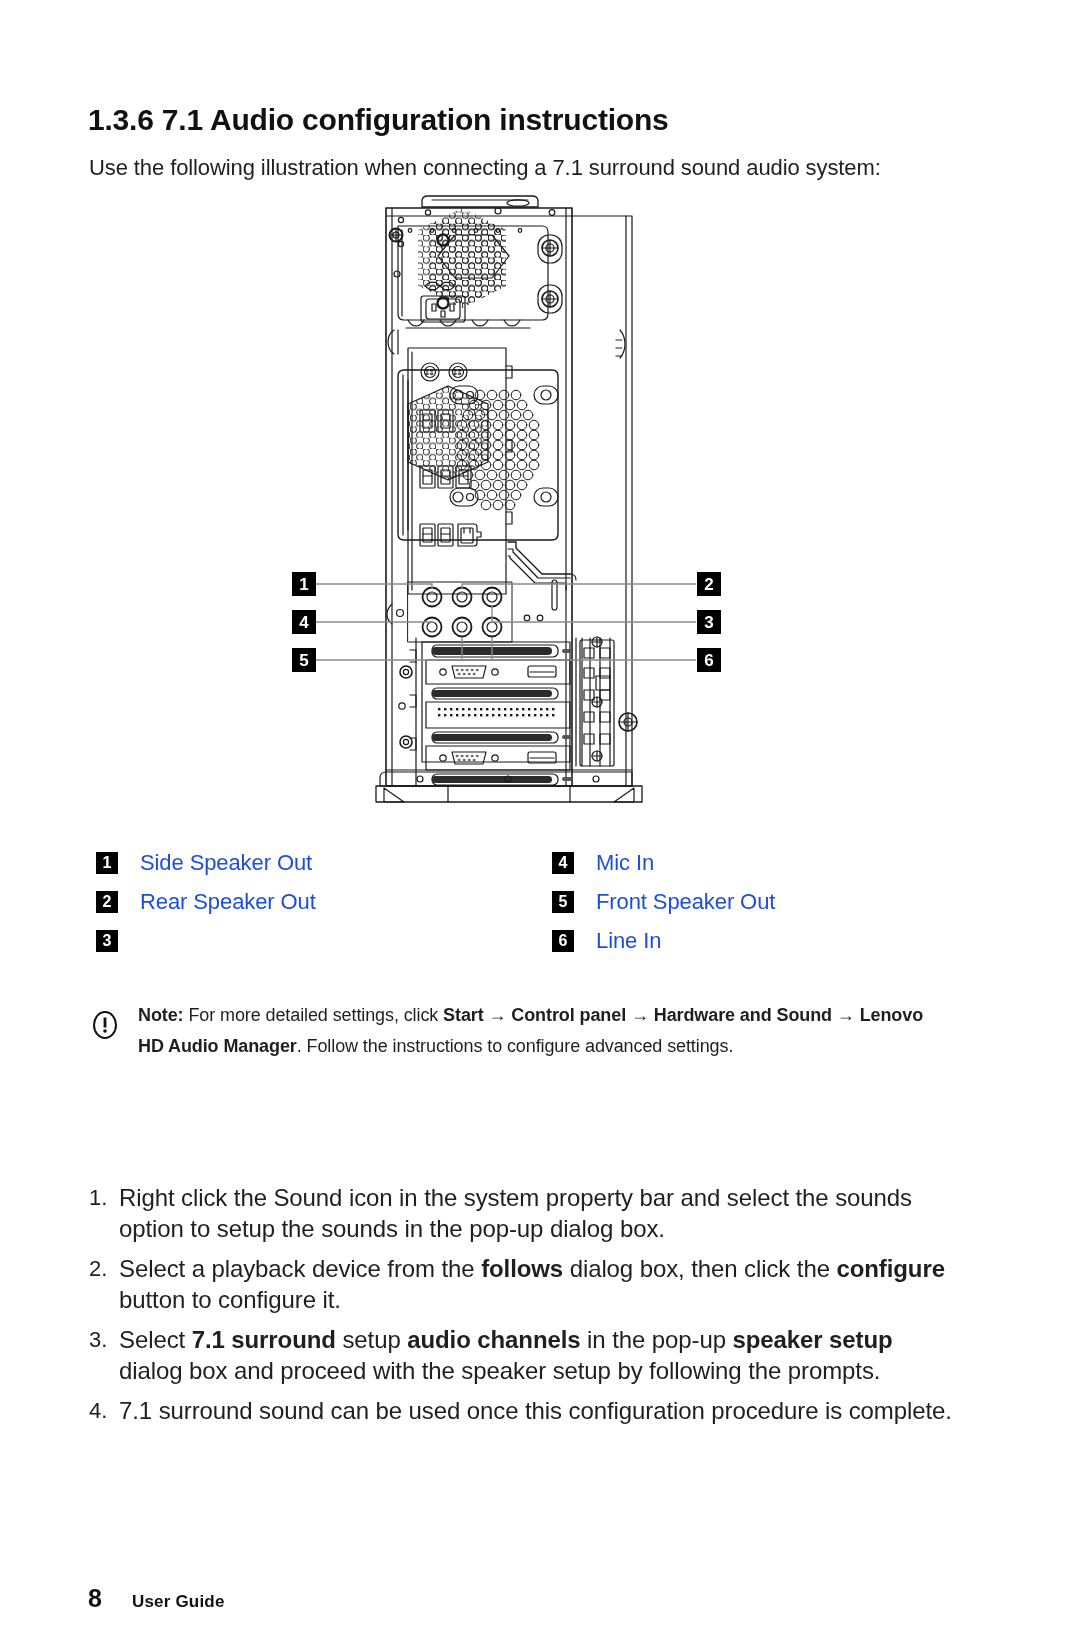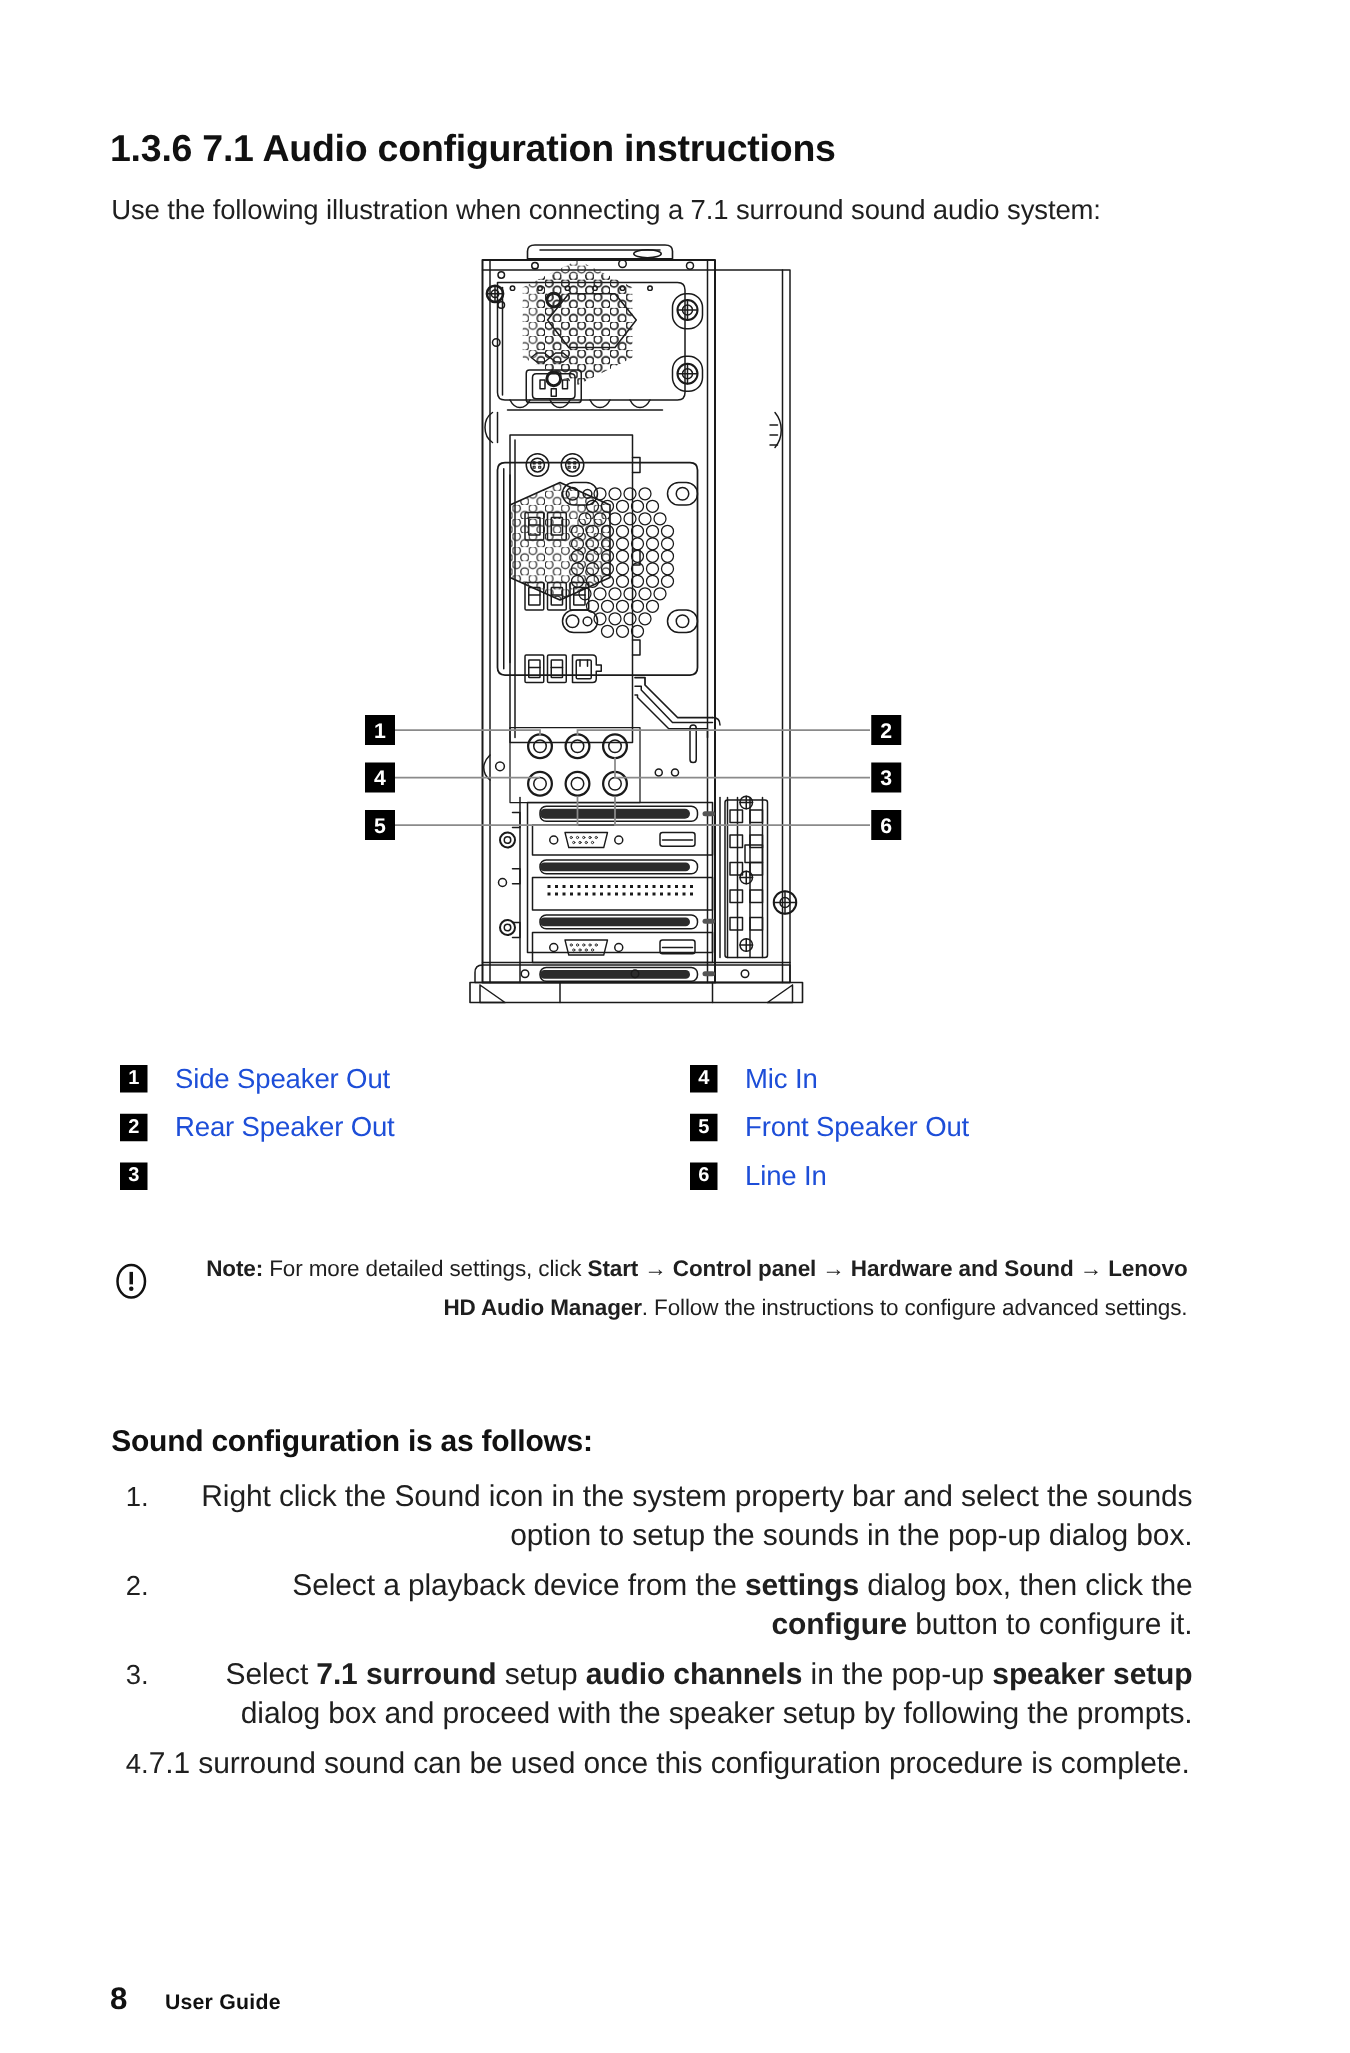--- a/index.html
+++ b/index.html
@@ -14,21 +14,20 @@
     color: #1a1a1a;
     -webkit-font-smoothing: antialiased;
     position: relative;
     overflow: hidden;
   }
 
   .page {
     position: absolute;
     inset: 0;
     padding: 0;
-    text-align: right;
   }
 
   
   .section-heading {
     position: absolute;
     left: 88px;
     top: 103px;
     font-size: 30px;
     font-weight: bold;
     letter-spacing: -0.2px;
@@ -705,32 +704,31 @@
         <ellipse cx="15" cy="15" rx="11" ry="13" fill="none" stroke="#111" stroke-width="2"></ellipse>
         <rect x="13.6" y="7.5" width="2.8" height="10" fill="#111"></rect>
         <circle cx="15" cy="21" r="1.8" fill="#111"></circle>
       </svg>
     </span>
     <div class="note-body">
       <b>Note:</b><span> For more detailed settings, click </span><b>Start</b><span> → </span><b>Control panel</b><span> → </span><b>Hardware and Sound</b><span> → </span><b>Lenovo HD Audio Manager</b><span>. Follow the instructions to configure advanced settings.</span>
     </div>
   </div>
 
-  <div class="sub-heading">Sound configuration is as follows:</div>
 
   <div class="steps">
 
     <div class="step">
       <span class="step-num">1.</span>
       <span class="step-text"><span>Right click the Sound icon in the system property bar and select the sounds option to setup the sounds in the pop-up dialog box.</span></span>
     </div>
 
     <div class="step">
       <span class="step-num">2.</span>
-      <span class="step-text"><span>Select a playback device from the </span><b>settings</b><span> dialog box, then click the </span><b>configure</b><span> button to configure it.</span></span>
+      <span class="step-text"><span>Select a playback device from the </span><b>follows</b><span> dialog box, then click the </span><b>configure</b><span> button to configure it.</span></span>
     </div>
 
     <div class="step">
       <span class="step-num">3.</span>
       <span class="step-text"><span>Select </span><b>7.1 surround</b><span> setup </span><b>audio channels</b><span> in the pop-up </span><b>speaker setup</b><span> dialog box and proceed with the speaker setup by following the prompts.</span></span>
     </div>
 
     <div class="step">
       <span class="step-num">4.</span>
       <span class="step-text"><span>7.1 surround sound can be used once this configuration procedure is complete.</span></span>

